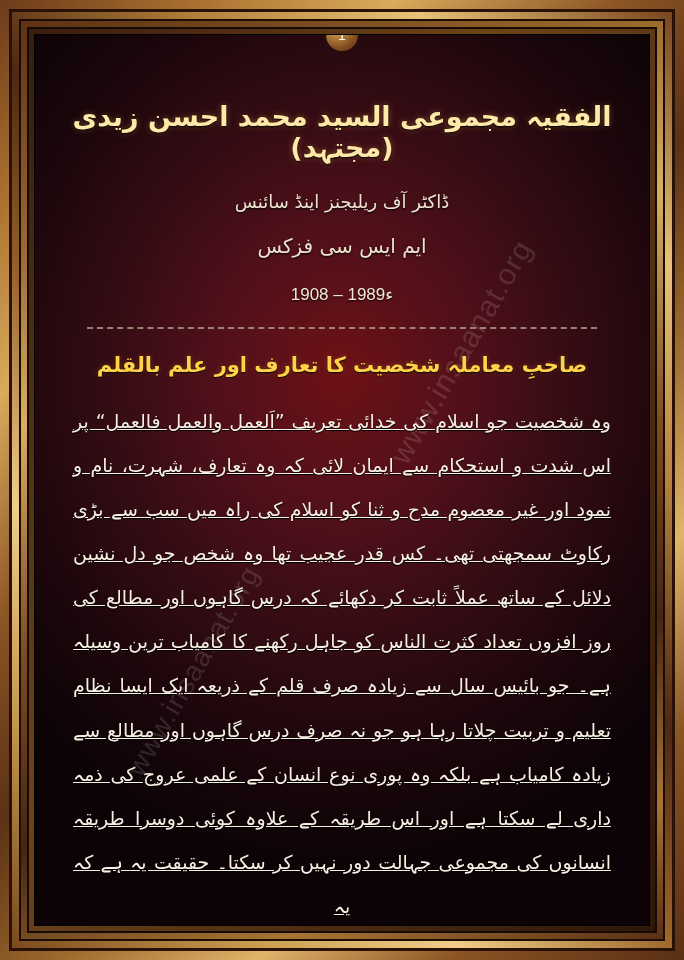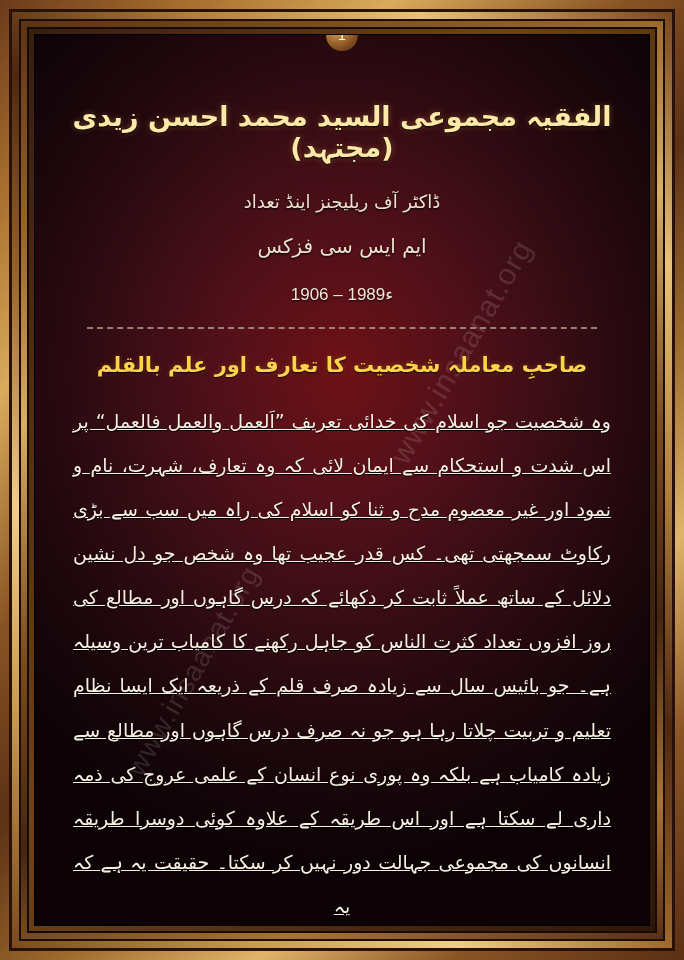--- a/index.html
+++ b/index.html
@@ -185,23 +185,23 @@
       <div class="frame-4">
         <div class="content">
 
           <div class="page-num">1</div>
 
           <div class="watermark wm-1">www.insaanat.org</div>
           <div class="watermark wm-2">www.insaanat.org</div>
 
           <div class="doc-body">
             <div class="title">الفقیہ مجموعی السید محمد احسن زیدی (مجتہد)</div>
-            <div class="subtitle-1">ڈاکٹر آف ریلیجنز اینڈ تعداد</div>
+            <div class="subtitle-1">ڈاکٹر آف ریلیجنز اینڈ سائنس</div>
             <div class="subtitle-2">ایم ایس سی فزکس</div>
-            <div class="years">1906 – 1989ء</div>
+            <div class="years">1908 – 1989ء</div>
             <div class="divider"></div>
             <div class="section-heading">صاحبِ معاملہ شخصیت کا تعارف اور علم بالقلم</div>
             <div class="para">وہ شخصیت جو اسلام کی خدائی تعریف ”اَلعمل والعمل فالعمل“ پر اس شدت و استحکام سے ایمان لائی کہ وہ تعارف، شہرت، نام و نمود اور غیر معصوم مدح و ثنا کو اسلام کی راہ میں سب سے بڑی رکاوٹ سمجھتی تھی۔ کس قدر عجیب تھا وہ شخص جو دل نشین دلائل کے ساتھ عملاً ثابت کر دکھائے کہ درس گاہوں اور مطالع کی روز افزوں تعداد کثرت الناس کو جاہل رکھنے کا کامیاب ترین وسیلہ ہے۔ جو بائیس سال سے زیادہ صرف قلم کے ذریعہ ایک ایسا نظام تعلیم و تربیت چلاتا رہا ہو جو نہ صرف درس گاہوں اور مطالع سے زیادہ کامیاب ہے بلکہ وہ پوری نوع انسان کے علمی عروج کی ذمہ داری لے سکتا ہے اور اس طریقہ کے علاوہ کوئی دوسرا طریقہ انسانوں کی مجموعی جہالت دور نہیں کر سکتا۔ حقیقت یہ ہے کہ یہ</div>
           </div>
 
         </div>
       </div>
     </div>
   </div>
 </div>

